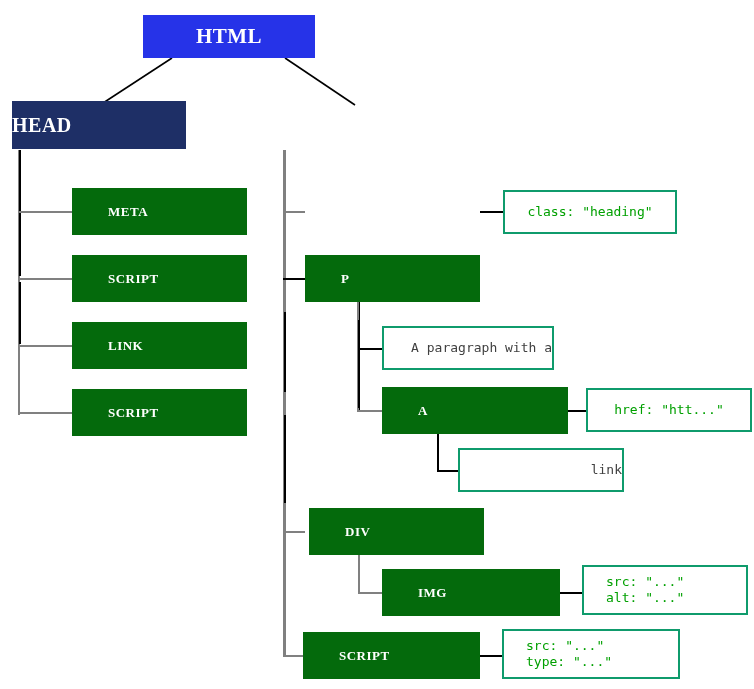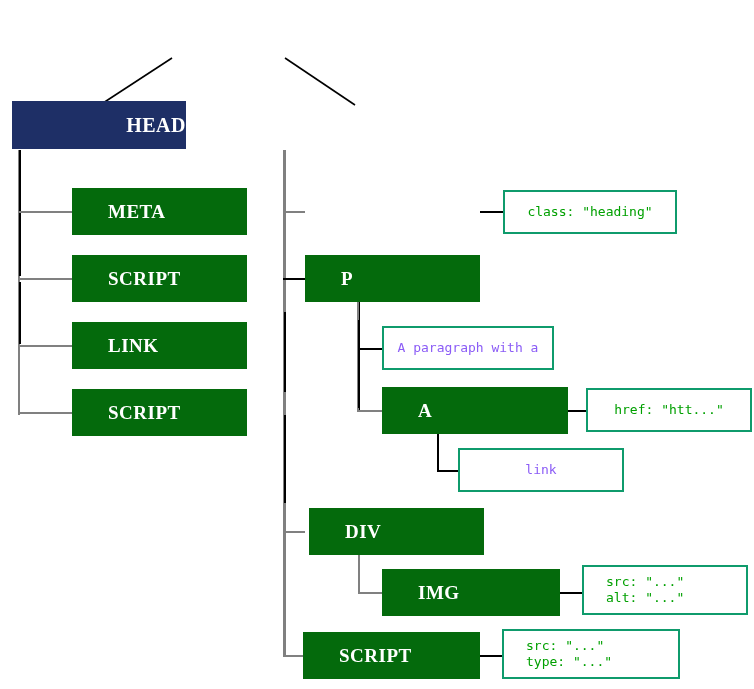--- a/index.html
+++ b/index.html
@@ -27,28 +27,28 @@
     z-index: 4;
   }
   .node.root {
     background: #2633e8;
     justify-content: center;
     font-size: 21px;
     letter-spacing: 0.5px;
   }
   .node.branch {
     background: #1e2f66;
-    justify-content: flex-end;
+    justify-content: flex-start;
     font-size: 20px;
     letter-spacing: 0.5px;
   }
   .node.leaf {
     background: #046a0c;
     justify-content: flex-start;
-    font-size: 19px;
+    font-size: 13px;
     letter-spacing: 0.5px;
   }
   .node.leaf .lbl { padding-left: 36px; }
   .node.branch .lbl,
   .node.root .lbl { display: block; }
 
   
   .attrbox {
     position: absolute;
     box-sizing: border-box;
@@ -57,21 +57,21 @@
     display: flex;
     align-items: center;
     font-family: "DejaVu Sans Mono", "Liberation Mono", monospace;
     font-size: 13px;
     line-height: 16px;
     white-space: pre;
     z-index: 5;
   }
   .attrbox.attr { color: #00a000; justify-content: center; }
   .attrbox.attr.two { font-size: 13px; }
-  .attrbox.textnode { color: #8b5cf6; justify-content: center; padding-left: 0; }
+  .attrbox.textnode { color: #404040; justify-content: flex-end; padding-left: 0; }
   .attrbox .inner { display: block; }
 
   
   .ln {
     position: absolute;
     z-index: 1;
   }
   .ln.gray  { background: #808080; }
   .ln.black { background: #000000; }
   .ln.h { height: 2px; }
@@ -126,20 +126,23 @@
   <div class="ln v black" style="left:437px; top:432px; width:2px; height:40px;"></div>
   <div class="ln h black" style="left:437px; top:470px; width:21px;"></div>
 
   <div class="ln v gray" style="left:358px; top:554px; width:2px; height:40px;"></div>
   <div class="ln h gray" style="left:358px; top:592px; width:24px;"></div>
 
   <div class="ln h black" style="left:560px; top:592px; width:22px;"></div>
 
   <div class="ln h black" style="left:480px; top:655px; width:22px;"></div>
 
+  <div class="node root" style="left:143px; top:15px; width:172px; height:43px;">
+    <span class="lbl">HTML</span>
+  </div>
 
   <div class="node branch" style="left:12px; top:101px; width:174px; height:48px;">
     <span class="lbl">HEAD</span>
   </div>
 
 
   <div class="node leaf" style="left:72px; top:188px; width:175px; height:47px;">
     <span class="lbl">META</span>
   </div>
 

